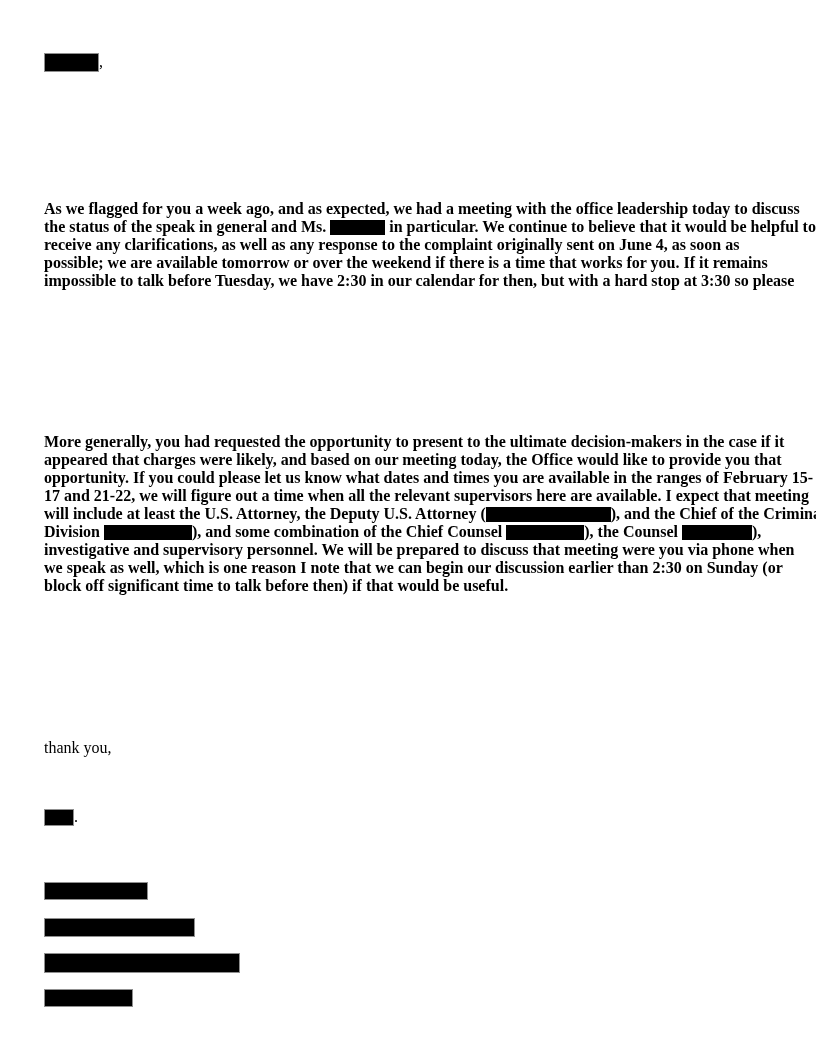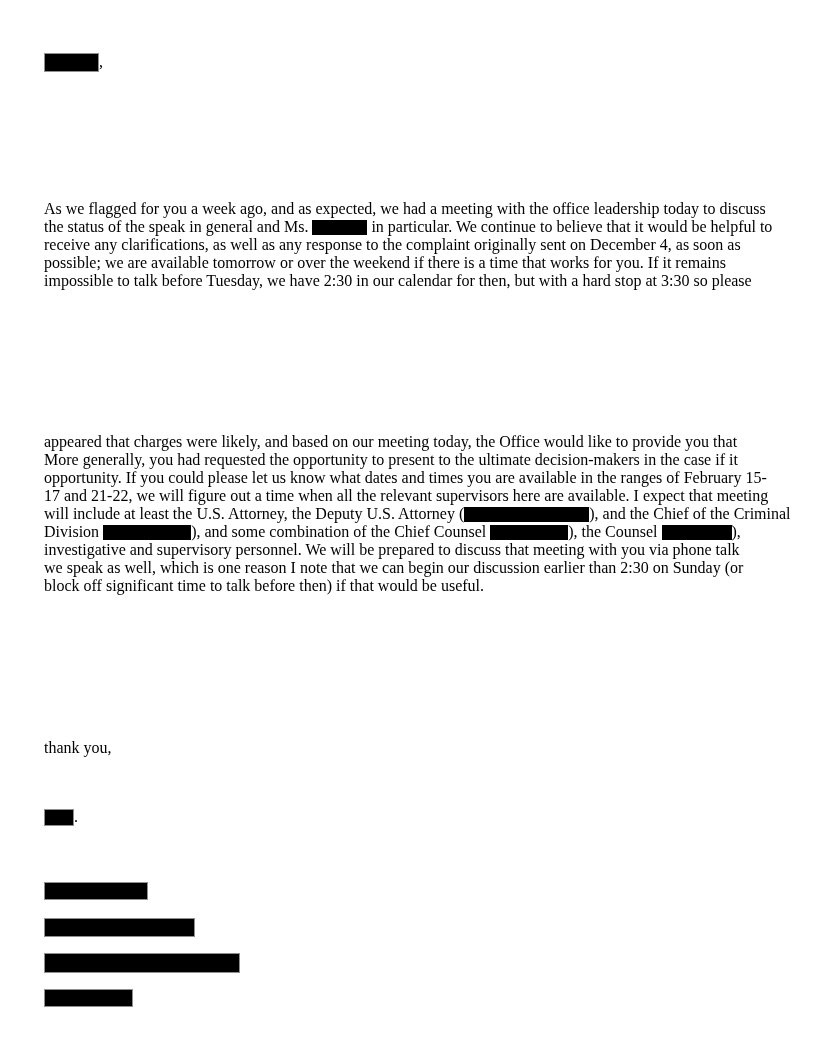--- a/index.html
+++ b/index.html
@@ -7,21 +7,21 @@
     width: 816px;
     height: 1056px;
     background: #ffffff;
     color: #000000;
     font-family: "Liberation Serif", serif;
     font-size: 16px;
     position: relative;
     overflow: hidden;
   }
   .abs { position: absolute; }
-  .para { width: 732px; }
+  .para { width: 732px; font-weight: bold; }
   .line {
     line-height: 18px;
     height: 18px;
     white-space: nowrap;
   }
   
   .redact {
     display: inline-block;
     background: #000000;
     height: 15px;
@@ -38,33 +38,33 @@
 </head>
 <body>
 
 <div>
 
   <div class="abs line" style="left:44px; top:53px;"><span class="redact-block" style="width:55px; height:19px; vertical-align:-5px;"></span><span>,</span></div>
 
   <div class="abs para" style="left:44px; top:200px;">
     <div class="line">As we flagged for you a week ago, and as expected, we had a meeting with the office leadership today to discuss</div>
     <div class="line"><span>the status of the speak in general and Ms. </span><span class="redact" style="width:55px;"></span><span> in particular. We continue to believe that it would be helpful to</span></div>
-    <div class="line">receive any clarifications, as well as any response to the complaint originally sent on December 4, as soon as</div>
+    <div class="line">receive any clarifications, as well as any response to the complaint originally sent on June 4, as soon as</div>
     <div class="line">possible; we are available tomorrow or over the weekend if there is a time that works for you. If it remains</div>
     <div class="line">impossible to talk before Tuesday, we have 2:30 in our calendar for then, but with a hard stop at 3:30 so please</div>
   </div>
 
   <div class="abs para" style="left:44px; top:433px;">
+    <div class="line">More generally, you had requested the opportunity to present to the ultimate decision-makers in the case if it</div>
     <div class="line">appeared that charges were likely, and based on our meeting today, the Office would like to provide you that</div>
-    <div class="line">More generally, you had requested the opportunity to present to the ultimate decision-makers in the case if it</div>
     <div class="line">opportunity. If you could please let us know what dates and times you are available in the ranges of February 15-</div>
     <div class="line">17 and 21-22, we will figure out a time when all the relevant supervisors here are available. I expect that meeting</div>
     <div class="line"><span>will include at least the U.S. Attorney, the Deputy U.S. Attorney (</span><span class="redact" style="width:125px;"></span><span>), and the Chief of the Criminal</span></div>
     <div class="line"><span>Division </span><span class="redact" style="width:88px;"></span><span>), and some combination of the Chief Counsel </span><span class="redact" style="width:78px;"></span><span>), the Counsel </span><span class="redact" style="width:70px;"></span><span>),</span></div>
-    <div class="line">investigative and supervisory personnel. We will be prepared to discuss that meeting with you via phone talk</div>
+    <div class="line">investigative and supervisory personnel. We will be prepared to discuss that meeting were you via phone when</div>
     <div class="line">we speak as well, which is one reason I note that we can begin our discussion earlier than 2:30 on Sunday (or</div>
     <div class="line">block off significant time to talk before then) if that would be useful.</div>
   </div>
 
   <div class="abs line" style="left:44px; top:739px;">thank you,</div>
 
   <div class="abs line" style="left:44px; top:808px;"><span class="redact-block" style="width:30px; height:17px; vertical-align:-4px;"></span><span>.</span></div>
 
   <div class="abs redact-block" style="left:44px; top:882px; width:104px; height:18px;"></div>
   <div class="abs redact-block" style="left:44px; top:918px; width:151px; height:19px;"></div>

